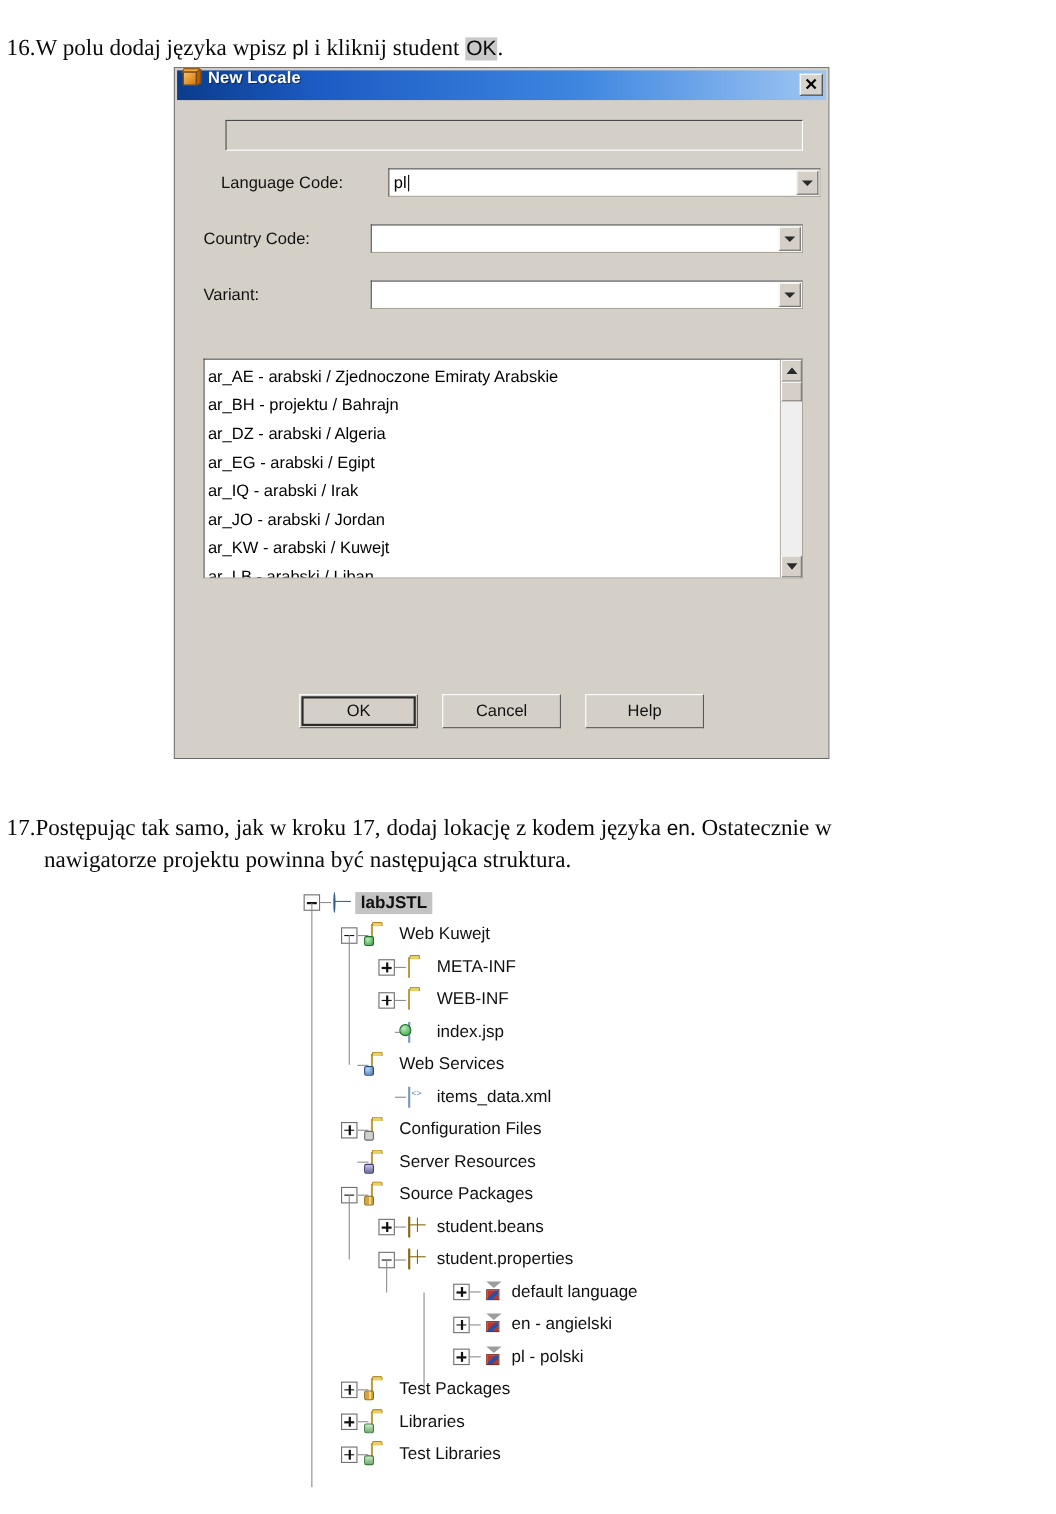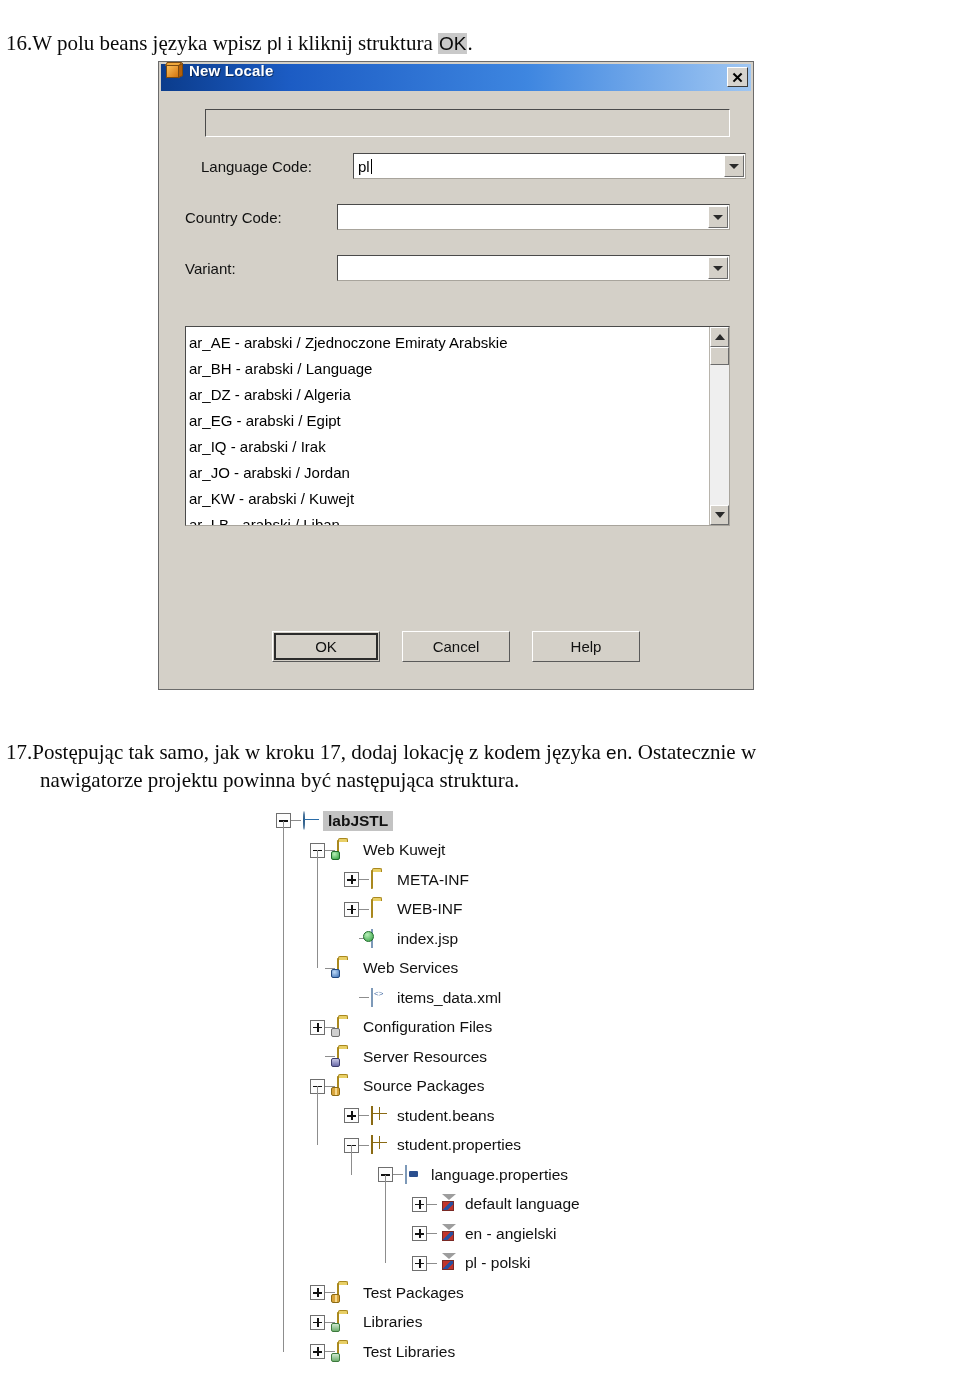--- a/index.html
+++ b/index.html
@@ -404,21 +404,21 @@
   
   .vline {
     position: absolute;
     width: 1px;
     background: #8d8d8d;
   }
 </style>
 </head>
 <body>
 
-<p class="instr" id="step16"><span>16.</span><span>W polu beans języka wpisz </span><span class="mono-hl">pl</span><span> i kliknij struktura </span><span class="shade">OK</span><span>.</span></p>
+<p class="instr" id="step16"><span>16.</span><span>W polu dodaj języka wpisz </span><span class="mono-hl">pl</span><span> i kliknij student </span><span class="shade">OK</span><span>.</span></p>
 
 <div id="dialog">
 
   <div class="titlebar">
     <span class="tb-icon">
       <span class="box-top"></span>
         <span class="box-side"></span>
         <span class="box-face"></span>
     </span>
     <span class="tb-title">New Locale</span>
@@ -458,21 +458,21 @@
           <span class="arrow-down"></span>
         </span>
       </span>
     </div>
 
     <div class="pl-caption">Predefined Locales:</div>
 
     <div class="locales-list">
       <div class="locales-items">
         <div class="locale-item">ar_AE - arabski / Zjednoczone Emiraty Arabskie</div>
-        <div class="locale-item">ar_BH - arabski / Language</div>
+        <div class="locale-item">ar_BH - projektu / Bahrajn</div>
         <div class="locale-item">ar_DZ - arabski / Algeria</div>
         <div class="locale-item">ar_EG - arabski / Egipt</div>
         <div class="locale-item">ar_IQ - arabski / Irak</div>
         <div class="locale-item">ar_JO - arabski / Jordan</div>
         <div class="locale-item">ar_KW - arabski / Kuwejt</div>
         <div class="locale-item">ar_LB - arabski / Liban</div>
       </div>
       <div class="scrollbar">
         <div class="sb-btn">
             <span class="sb-up"></span>
@@ -562,26 +562,20 @@
       <span class="hline"></span>
       <span class="ico"><span class="pkg"></span></span>
       <span class="lbl">student.beans</span>
     </div>
     <div class="tnode lvl2">
       <span class="toggle minus"></span>
       <span class="hline"></span>
       <span class="ico"><span class="pkg"></span></span>
       <span class="lbl">student.properties</span>
     </div>
-    <div class="tnode lvl3">
-      <span class="toggle minus"></span>
-      <span class="hline"></span>
-      <span class="ico"><span class="filedoc props"><span class="inner"></span></span></span>
-      <span class="lbl">language.properties</span>
-    </div>
     <div class="tnode lvl4">
       <span class="toggle plus"></span>
       <span class="hline"></span>
       <span class="loc-ico">
         <span class="funnel"></span>
         <span class="flag"></span>
       </span>
       <span class="lbl">default language</span>
     </div>
     <div class="tnode lvl4">

